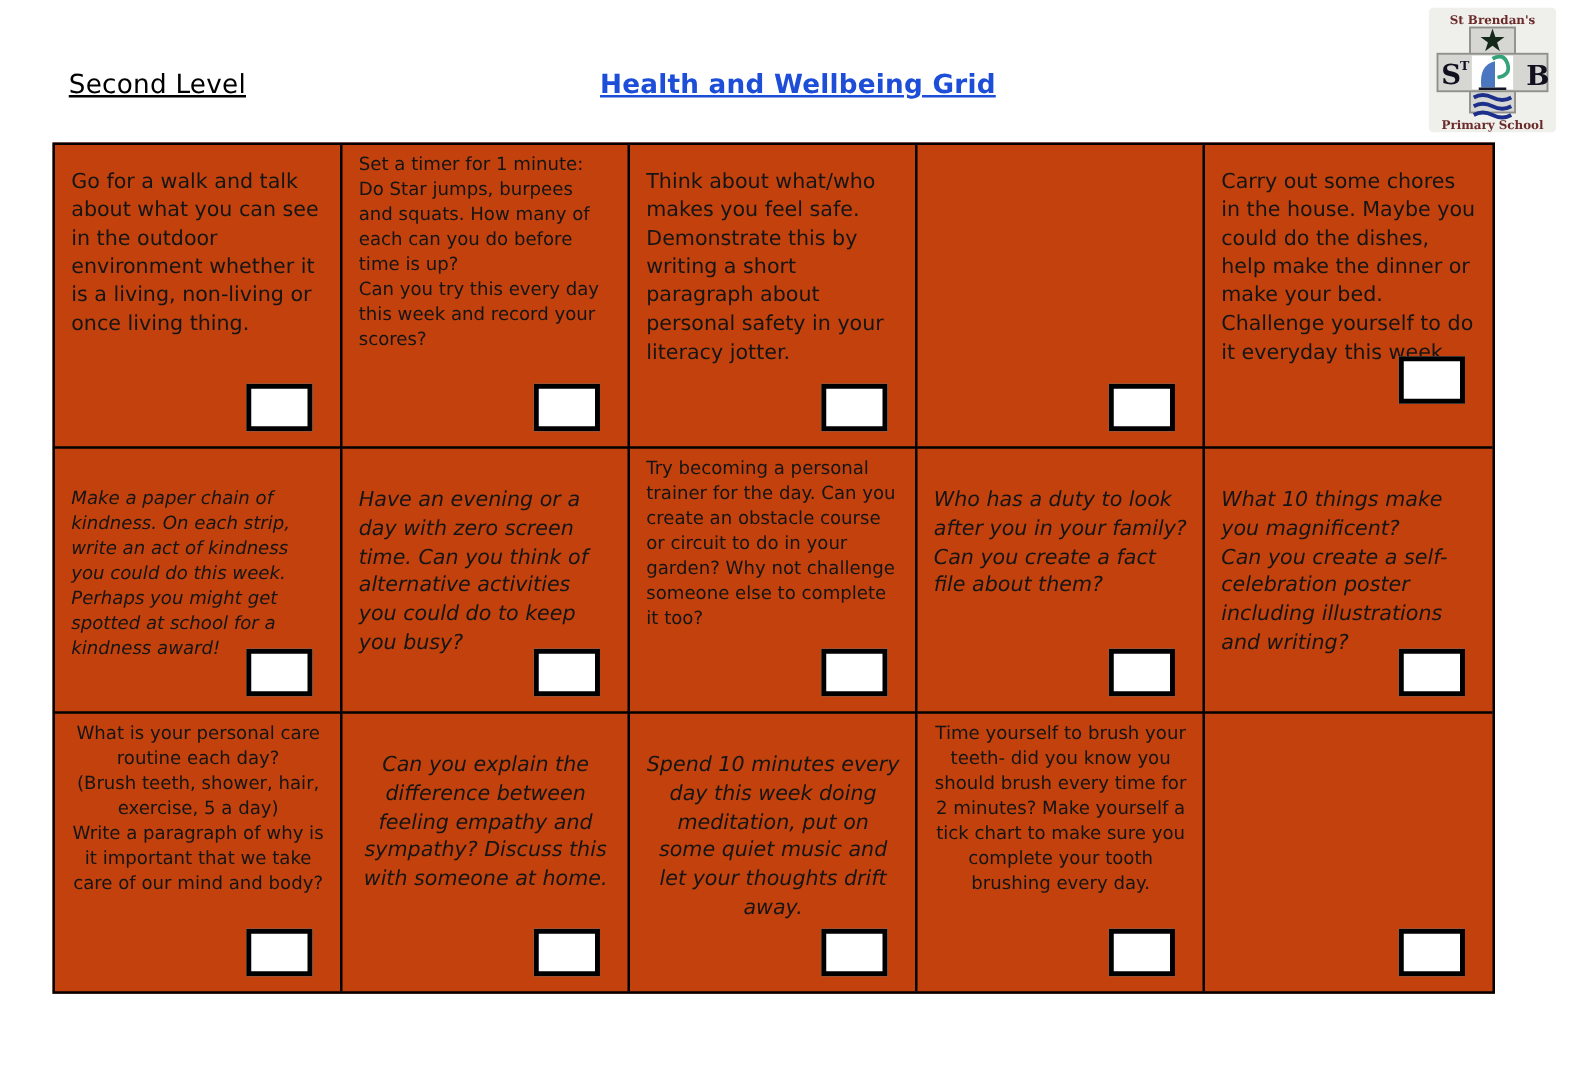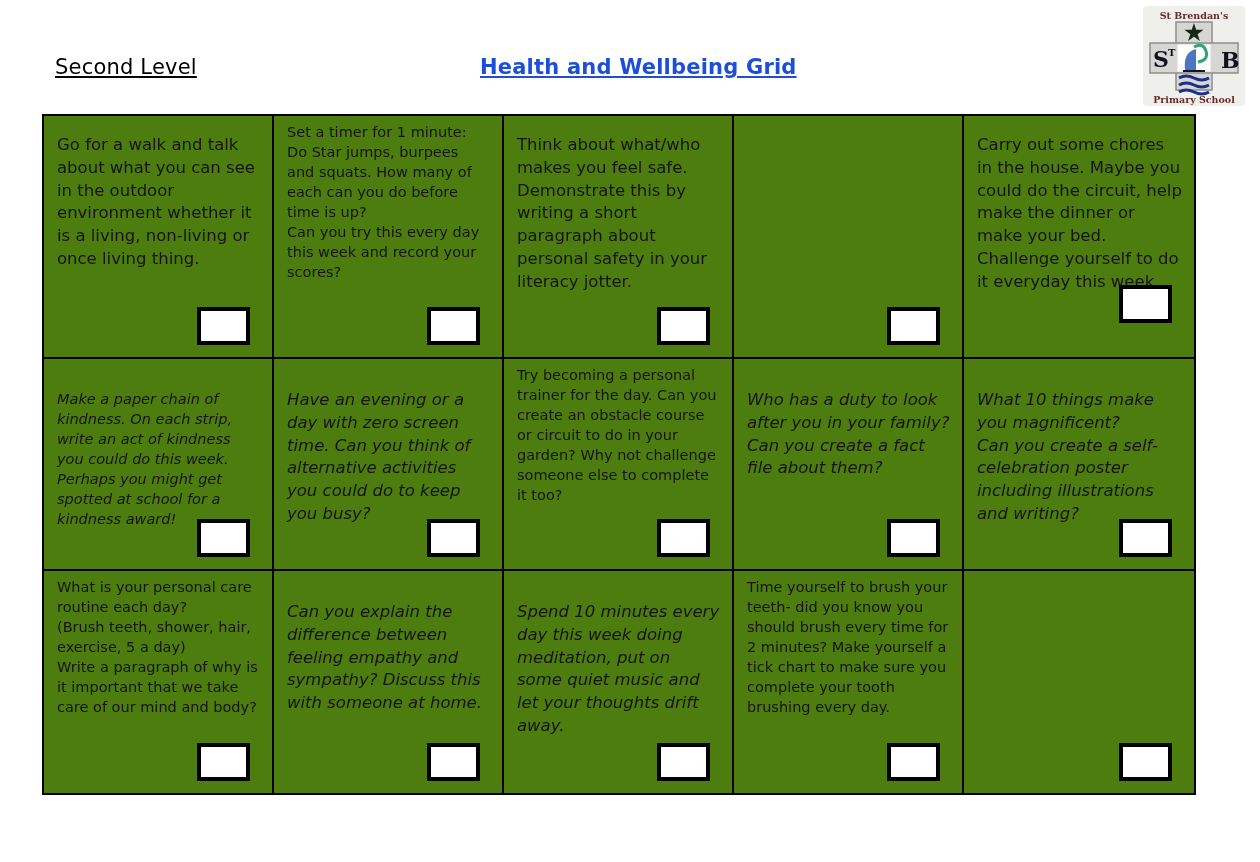--- a/index.html
+++ b/index.html
@@ -22,31 +22,31 @@
   .logo { position:absolute; left:1143px; top:6px; width:102px; height:100px; }
 
   
   .hwb-grid {
     position:absolute; left:42px; top:114px;
     width:1154px; height:681px;
     display:grid;
     grid-template-columns: repeat(5, 1fr);
     grid-template-rows: 243fr 212fr 222fr;
     border:2px solid #000;
-    background:#4d7c0f;
+    background:#c2410c;
   }
   .cell {
     position:relative;
     border-right:2px solid #000;
     border-bottom:2px solid #000;
     padding:14px 12px 10px 13px;
     overflow:hidden;
   }
   .cell:nth-child(5n) { border-right:none; }
-  .cell:nth-child(n+11) { border-bottom:none; }
+  .cell:nth-child(n+11) { border-bottom:none;text-align:center; }
 
   .cell-text {
     color:#151515;
     white-space:pre-line;
     line-height:1.38;
   }
   .lg { font-size:16.5px; }
   .sm { font-size:14.5px; }
   .pt-lg { padding-top:30px;font-style:italic; }
   .pt-md { padding-top:18px; }
@@ -108,21 +108,21 @@
       <div class="tickbox"></div>
     </div>
     <div class="cell pt-md">
       <div class="cell-text lg">Think about what/who makes you feel safe. Demonstrate this by writing a short paragraph about personal safety in your literacy jotter.</div>
       <div class="tickbox"></div>
     </div>
     <div class="cell pt-md">
       <div class="tickbox"></div>
     </div>
     <div class="cell pt-md">
-      <div class="cell-text lg">Carry out some chores in the house. Maybe you could do the circuit, help make the dinner or make your bed. Challenge yourself to do it everyday this week.</div>
+      <div class="cell-text lg">Carry out some chores in the house. Maybe you could do the dishes, help make the dinner or make your bed. Challenge yourself to do it everyday this week.</div>
       <div class="tickbox tickbox-mid"></div>
     </div>
 
     <div class="cell pt-lg">
       <div class="cell-text sm">Make a paper chain of kindness. On each strip, write an act of kindness you could do this week. Perhaps you might get spotted at school for a kindness award!</div>
       <div class="tickbox"></div>
     </div>
     <div class="cell pt-lg">
       <div class="cell-text lg">Have an evening or a day with zero screen time. Can you think of alternative activities you could do to keep you busy?</div>
       <div class="tickbox"></div>

